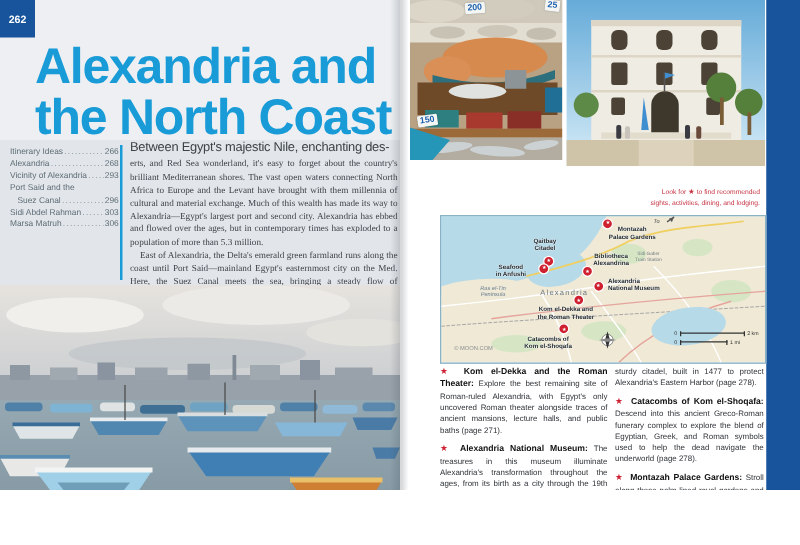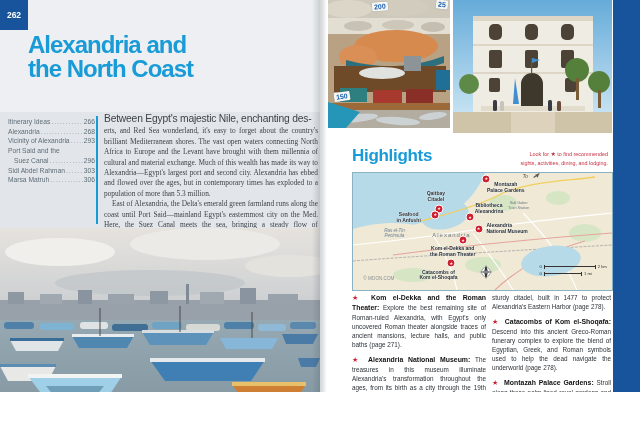--- a/index.html
+++ b/index.html
@@ -2,21 +2,21 @@
 <html><head>
 <meta charset="utf-8">
 <style>
   html,body{margin:0;padding:0;background:#fff;}
   #spread{position:relative;width:640px;height:392px;overflow:hidden;background:#fff;
           font-family:"Liberation Sans",sans-serif;}
   
   #page-left{position:absolute;left:0;top:0;width:320px;height:436px;background:#edeff2;}
   #pagenum-box{position:absolute;left:0;top:0;width:28px;height:30px;background:#17549b;
                color:#fff;font-size:8.5px;font-weight:bold;display:flex;align-items:center;justify-content:center;}
-  #chapter-title{position:absolute;left:28px;top:33px;width:288px;font-size:24px;font-weight:bold;
+  #chapter-title{position:absolute;left:28px;top:33px;width:288px;font-size:40px;font-weight:bold;
                  color:#189bd7;line-height:1.02;letter-spacing:-1px;white-space:pre-line;}
   #intro-panel{position:absolute;left:0;top:112px;width:320px;height:116px;background:#e2e5e9;}
   #toc{position:absolute;left:8px;top:117px;width:87px;}
   .toc-row{display:flex;align-items:flex-end;font-size:6.7px;color:#5e6e78;line-height:1.45;}
   .toc-row .lbl{white-space:nowrap;}
   .toc-row .dots{flex:1;overflow:hidden;white-space:nowrap;color:#8698a1;letter-spacing:1px;margin:0 1px;}
   .toc-row .pg{white-space:nowrap;}
   .toc-indent{padding-left:6px;}
   #toc-divider{position:absolute;left:96px;top:116px;width:2px;height:108px;background:#189bd7;}
   #intro{position:absolute;left:104px;top:113px;width:214px;}
@@ -282,21 +282,20 @@
         <rect x="95" y="100" width="4" height="11" rx="1.5"></rect>
         <rect x="104" y="101" width="4" height="10" rx="1.5" fill="#6a4a3a"></rect>
       </g>
       <path d="M62,78 l4,26 h-6 Z" fill="#3f8fd0"></path>
     </svg>
 
   </div>
 
   <div id="edge-band"></div>
 
-  <div id="hl-heading">Highlights</div>
   <div id="hl-note">
     <span>Look for</span>
     <span class="star">★</span>
     <span>to find recommended sights, activities, dining, and lodging.</span>
   </div>
 
   <div id="map">
     <svg width="259" height="117" viewBox="0 0 259 117" preserveAspectRatio="none">
       <rect width="259" height="117" fill="#b7dae9"></rect>
       <path d="M132,0 L259,0 L259,117 L0,117 L0,64 C30,60 62,52 88,44 C108,38 124,20 132,0 Z" fill="#efe9d5"></path>

